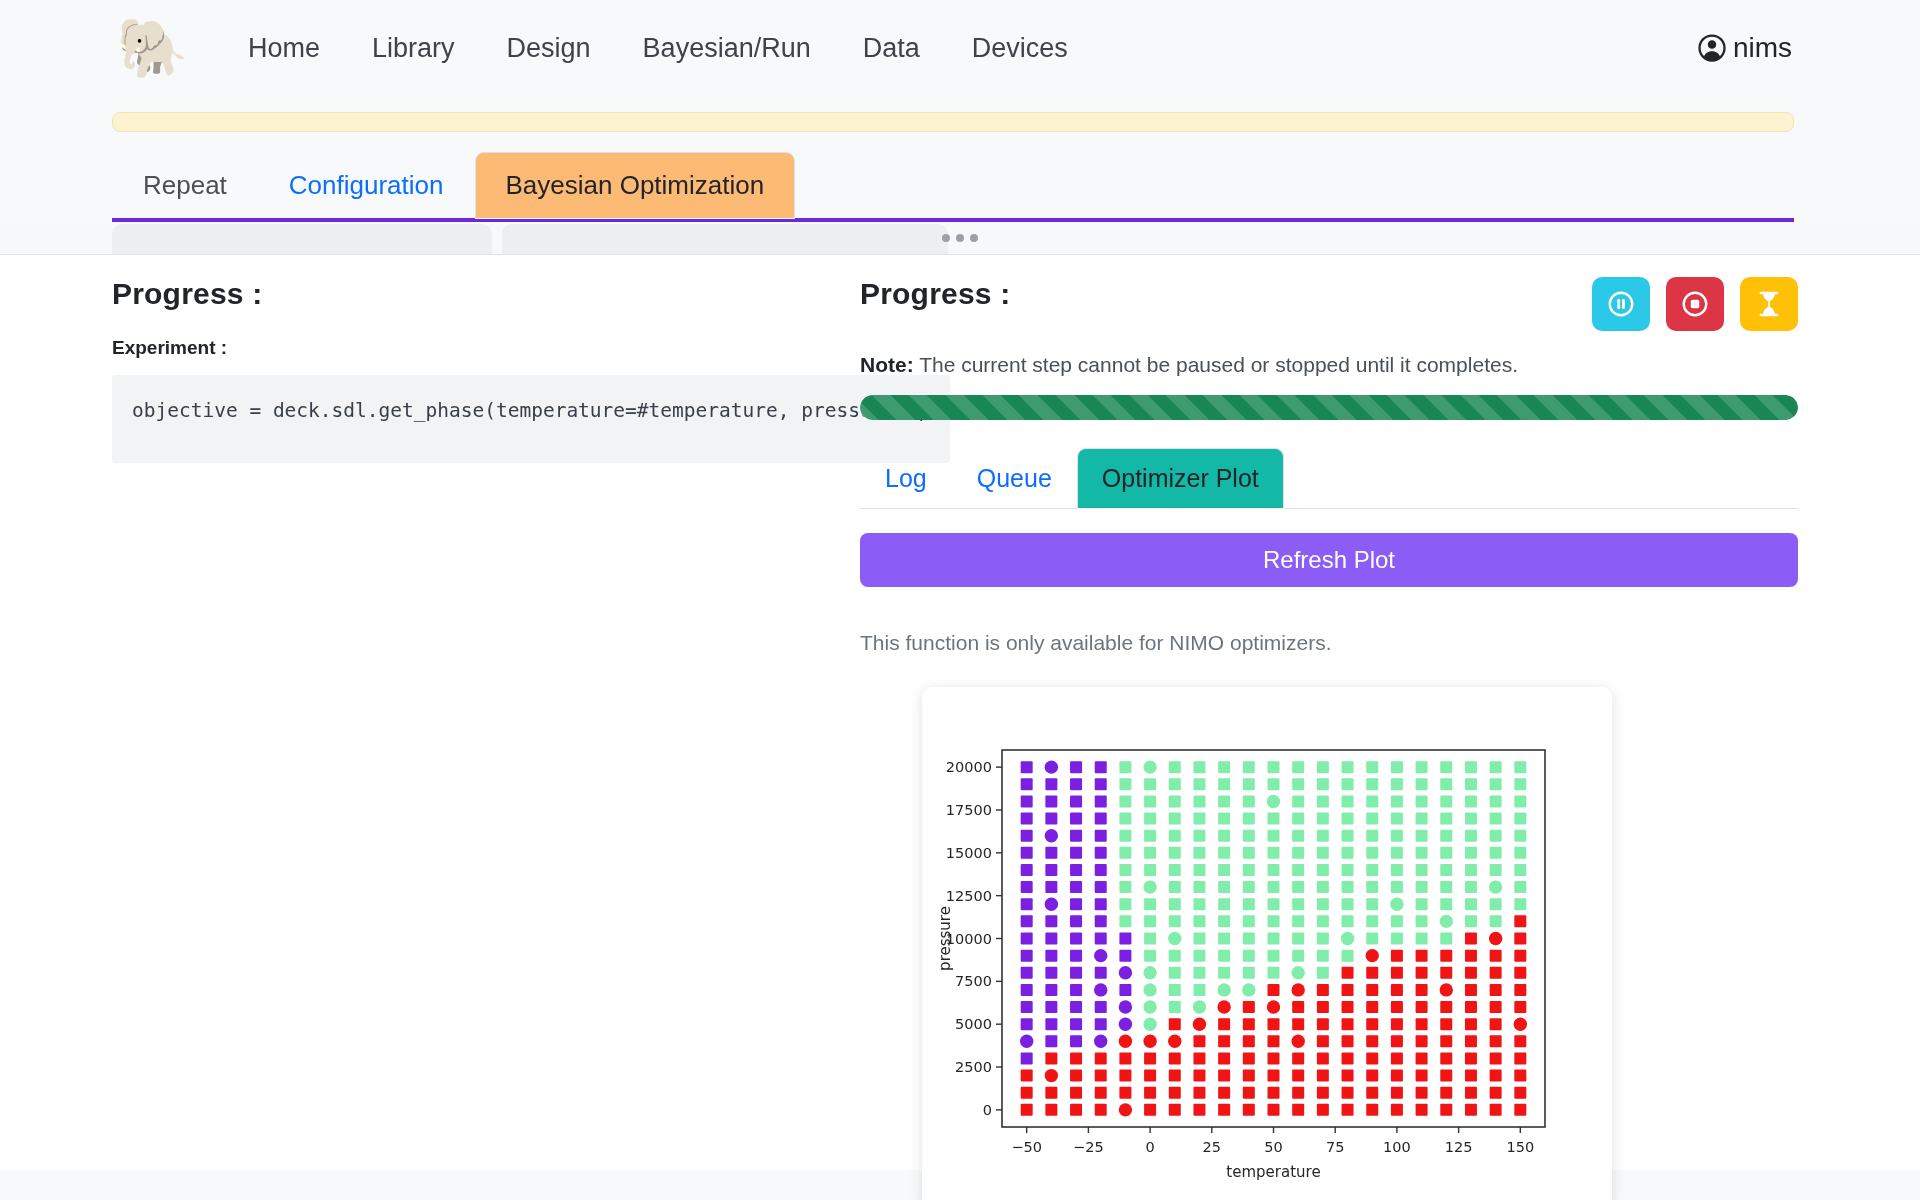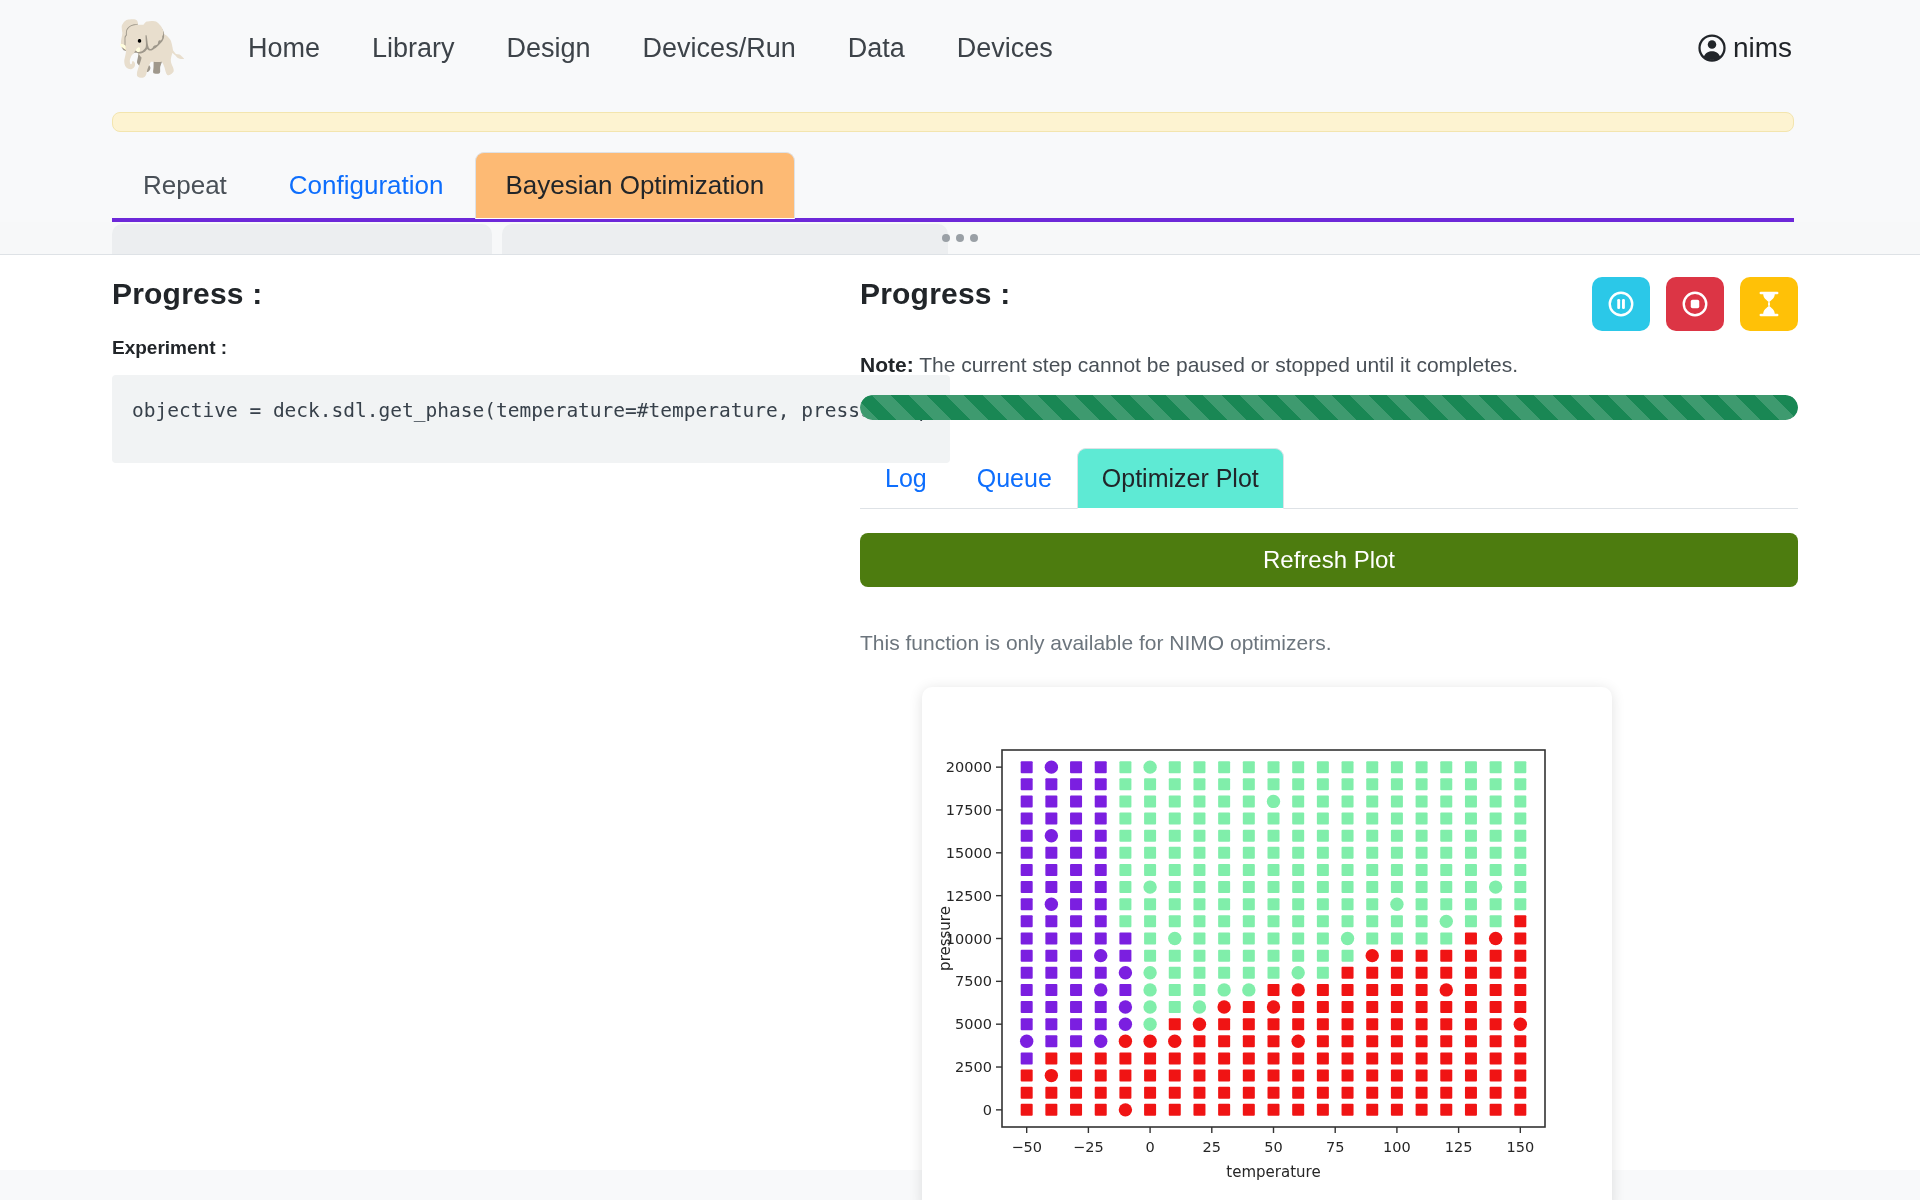--- a/index.html
+++ b/index.html
@@ -62,43 +62,43 @@
 
   .progress-wrap { margin-top:18px; height:25px; border-radius:12.5px; overflow:hidden; background:#e9ecef; }
   .progress-bar { height:100%; width:100%; background-color:#198754;
                   background-image:repeating-linear-gradient(45deg, rgba(255,255,255,.16) 0 13px, rgba(255,255,255,0) 13px 26px);
                   border-radius:12.5px; }
 
   .tabbar2 { margin-top:28px; display:flex; align-items:flex-end; border-bottom:1px solid #dee2e6; }
   .tab2 { font-size:25px; padding:15px 24px; cursor:pointer; border:1px solid transparent;
           border-radius:9px 9px 0 0; margin-bottom:-1px; white-space:nowrap; }
   .tab2.link   { color:#0d6efd; }
-  .tab2.active { color:#212529; background:#5eead4; border-color:#dee2e6; border-bottom-color:#fff; }
-
-  .refresh-btn { margin-top:24px; width:100%; height:54px; background:#4d7c0f; color:#fff;
+  .tab2.active { color:#212529; background:#14b8a6; border-color:#dee2e6; border-bottom-color:#fff; }
+
+  .refresh-btn { margin-top:24px; width:100%; height:54px; background:#8b5cf6; color:#fff;
                  font-size:24px; font-family:inherit; border:none; border-radius:8px; cursor:pointer; }
   .nimo-note { margin-top:44px; font-size:21px; color:#6c757d; }
 
   .plot-card { margin:32px 0 0 62px; width:690px; height:524px; background:#fff; border-radius:10px;
                box-shadow:0 2px 14px rgba(0,0,0,.12); }
   .plot-card svg { display:block; }
   .mpl-text { font-family:"DejaVu Sans", sans-serif; fill:#262626; }
 </style>
 </head>
 <body>
 
 <nav class="navbar">
   <div class="brand">
     <span class="elephant">🐘</span>
   </div>
   <ul class="nav-list" id="nav-list">
       <li><a href="#">Home</a></li>
       <li><a href="#">Library</a></li>
       <li><a href="#">Design</a></li>
-      <li><a href="#">Devices/Run</a></li>
+      <li><a href="#">Bayesian/Run</a></li>
       <li><a href="#">Data</a></li>
       <li><a href="#">Devices</a></li>
     </ul>
   <div class="nav-user">
     <svg width="30" height="30" viewBox="0 0 24 24">
       <circle cx="12" cy="12" r="10" fill="none" stroke="#212529" stroke-width="1.8"></circle>
       <circle cx="12" cy="9.2" r="3.4" fill="#212529"></circle>
       <path d="M5.4 19.2c1.2-3.4 4-4.6 6.6-4.6s5.4 1.2 6.6 4.6a10 10 0 0 1-13.2 0z" fill="#212529"></path>
     </svg>
     <span>nims</span>

